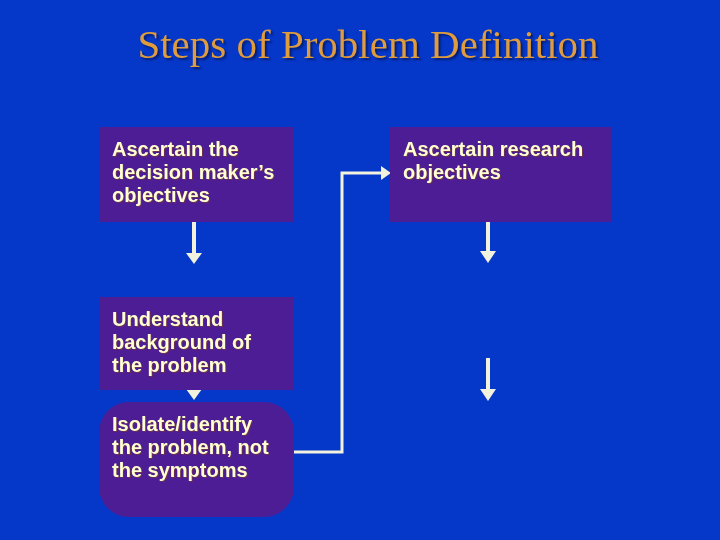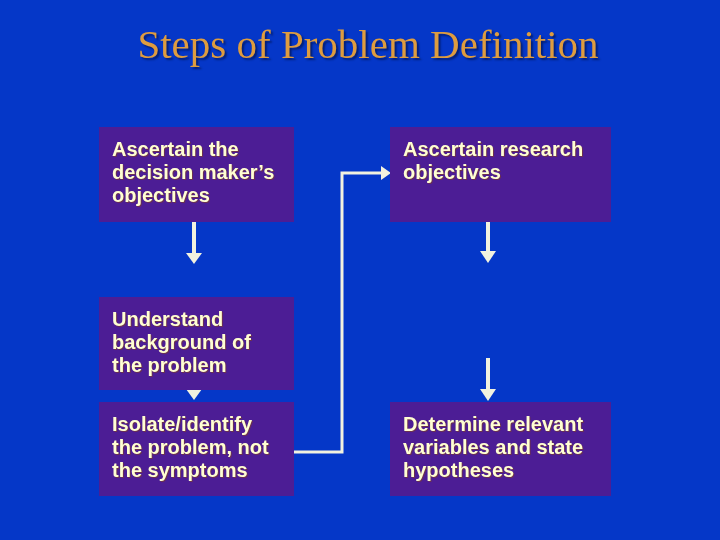--- a/index.html
+++ b/index.html
@@ -44,21 +44,21 @@
     box-sizing: border-box;
     text-shadow: 1px 1px 0 rgba(140, 70, 10, 0.5);
   }
   .flow-box .box-label {
     white-space: pre-line;
   }
   .col-left  { left: 99px;  width: 195px; }
   .col-right { left: 390px; width: 221px; }
   .row-1 { top: 127px; height: 95px; }
   .row-2 { top: 265px; height: 93px; margin-top: 32px; }
-  .row-3 { top: 402px; height: 94px; }
+  .row-3 { top: 402px; height: 115px; border-radius: 30px; }
   .connector-layer {
     position: absolute;
     top: 0;
     left: 0;
     width: 720px;
     height: 540px;
   }
 </style>
 </head>
 <body>
@@ -108,19 +108,14 @@
   <div class="flow-box col-left row-3">
     <span class="box-label">Isolate/identify
 the problem, not
 the symptoms</span>
   </div>
 
   <div class="flow-box col-right row-1">
     <span class="box-label">Ascertain research
 objectives</span>
   </div>
-  <div class="flow-box col-right row-3">
-    <span class="box-label">Determine relevant
-variables and state
-hypotheses</span>
-  </div>
 
 </div>
 
 </body></html>

